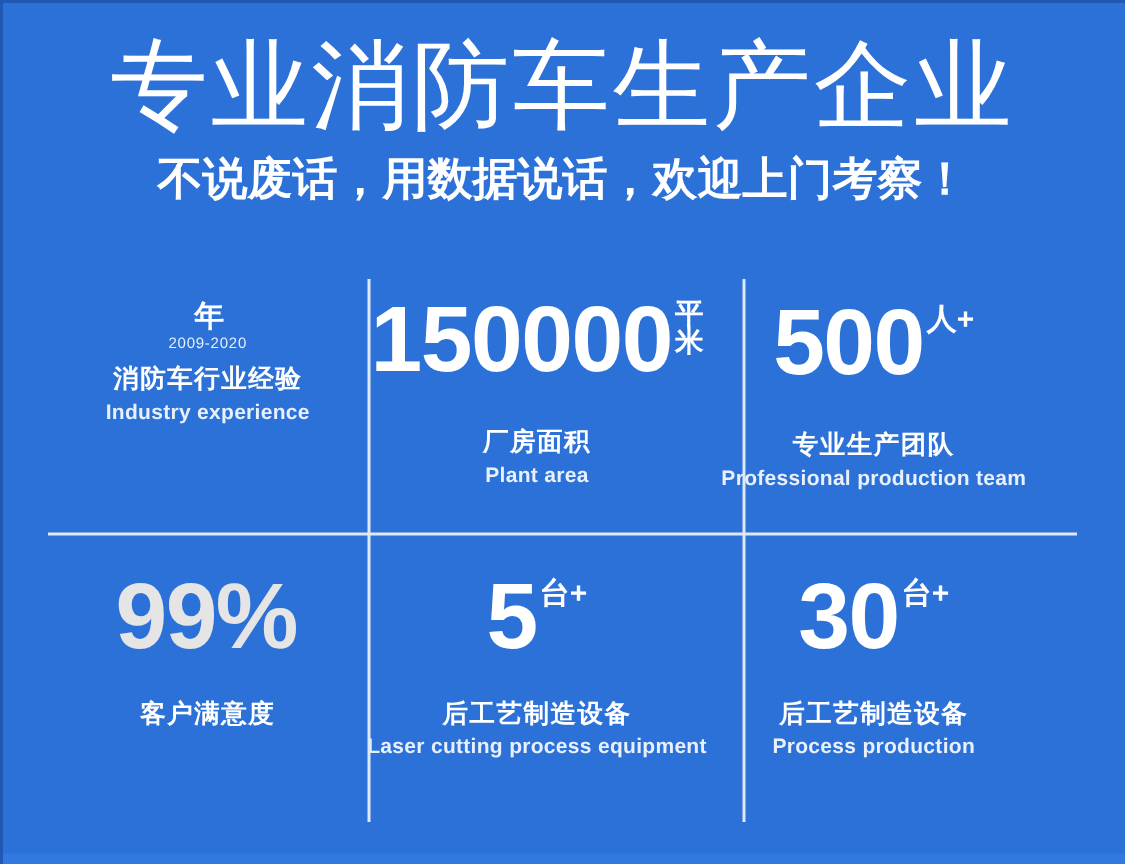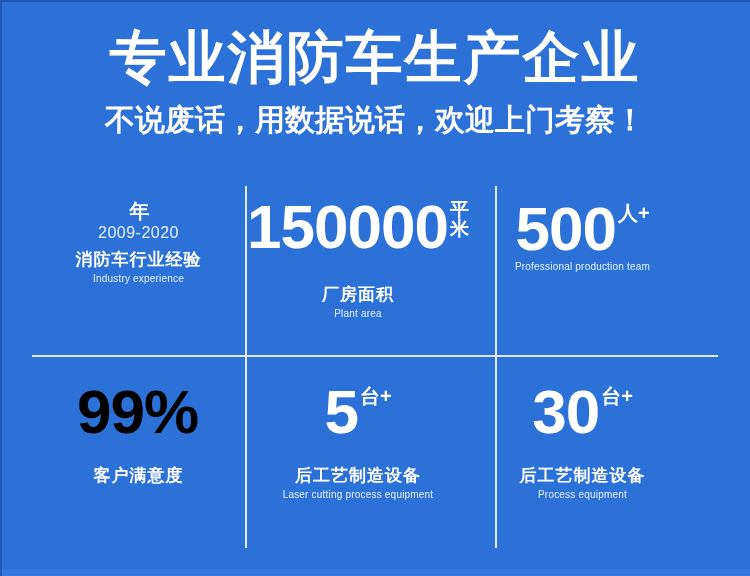--- a/index.html
+++ b/index.html
@@ -45,23 +45,23 @@
   
   .header {
     position:absolute;
     left:0; top:22px;
     width:750px;
     text-align:center;
     z-index:3;
   }
 
   .headline {
-    font-size:57px;
+    font-size:65px;
     line-height:70px;
-    font-weight:700;
+    font-weight:400;
     color:#ffffff;
     letter-spacing:2px;
     white-space:nowrap;
   }
 
   .subhead {
     margin-top:8px;
     font-size:30px;
     line-height:40px;
     font-weight:700;
@@ -138,38 +138,38 @@
     display:flex;
     flex-direction:column;
     align-items:flex-start;
     font-size:19px;
     line-height:1.0;
     padding-top:2px;
   }
 
   .sub-years {
     margin-top:2px;
-    font-size:16px;
+    font-size:10px;
     font-weight:400;
     color:#eaf1fb;
     letter-spacing:0.5px;
   }
 
   .label-cn {
     font-size:17px;
     font-weight:700;
     color:#ffffff;
     letter-spacing:1px;
     white-space:nowrap;
   }
 
   .label-en {
     margin-top:2px;
-    font-size:10px;
-    font-weight:400;
+    font-size:14px;
+    font-weight:700;
     color:#e8f0fc;
     letter-spacing:0.2px;
     white-space:nowrap;
   }
 
   
   .row-top .c1 .stat-line { margin-top:12px; }
   .row-top .c1 .label-cn  { margin-top:6px; }
 
   .row-top .c2 .stat-line { margin-top:12px; }
@@ -227,50 +227,51 @@
         </div>
         <div class="label-cn" style="color: rgb(255, 255, 255);">厂房面积</div>
         <div class="label-en" style="color: rgb(232, 240, 252);">Plant area</div>
       </div>
 
       <div class="cell c3">
         <div class="stat-line">
           <span class="stat-num" style="color: rgb(255, 255, 255);">500</span>
           <span class="stat-unit" style="color: rgb(255, 255, 255);">人+</span>
         </div>
+        <div class="label-cn" style="color: rgb(255, 255, 255);">专业生产团队</div>
         <div class="label-en" style="color: rgb(232, 240, 252);">Professional production team</div>
       </div>
 
     </div>
 
     <div class="row row-bottom">
 
       <div class="cell c1">
         <div class="stat-line">
-          <span class="stat-num" style="color: #000000; text-align: center;">99%</span>
+          <span class="stat-num" style="color: #e5e5e5; text-align: center;">99%</span>
           <span class="stat-unit" style="color: rgb(255, 255, 255);"></span>
         </div>
         <div class="label-cn" style="color: rgb(255, 255, 255);">客户满意度</div>
       </div>
 
       <div class="cell c2">
         <div class="stat-line">
           <span class="stat-num" style="color: rgb(255, 255, 255);">5</span>
           <span class="stat-unit" style="color: rgb(255, 255, 255);">台+</span>
         </div>
         <div class="label-cn" style="color: rgb(255, 255, 255);">后工艺制造设备</div>
         <div class="label-en" style="color: rgb(232, 240, 252);">Laser cutting process equipment</div>
       </div>
 
       <div class="cell c3">
         <div class="stat-line">
           <span class="stat-num" style="color: rgb(255, 255, 255);">30</span>
           <span class="stat-unit" style="color: rgb(255, 255, 255);">台+</span>
         </div>
         <div class="label-cn" style="color: rgb(255, 255, 255);">后工艺制造设备</div>
-        <div class="label-en" style="color: rgb(232, 240, 252);">Process equipment</div>
+        <div class="label-en" style="color: rgb(232, 240, 252);">Process production</div>
       </div>
 
     </div>
 
   </div>
 
 </div>
 
 </body></html>

